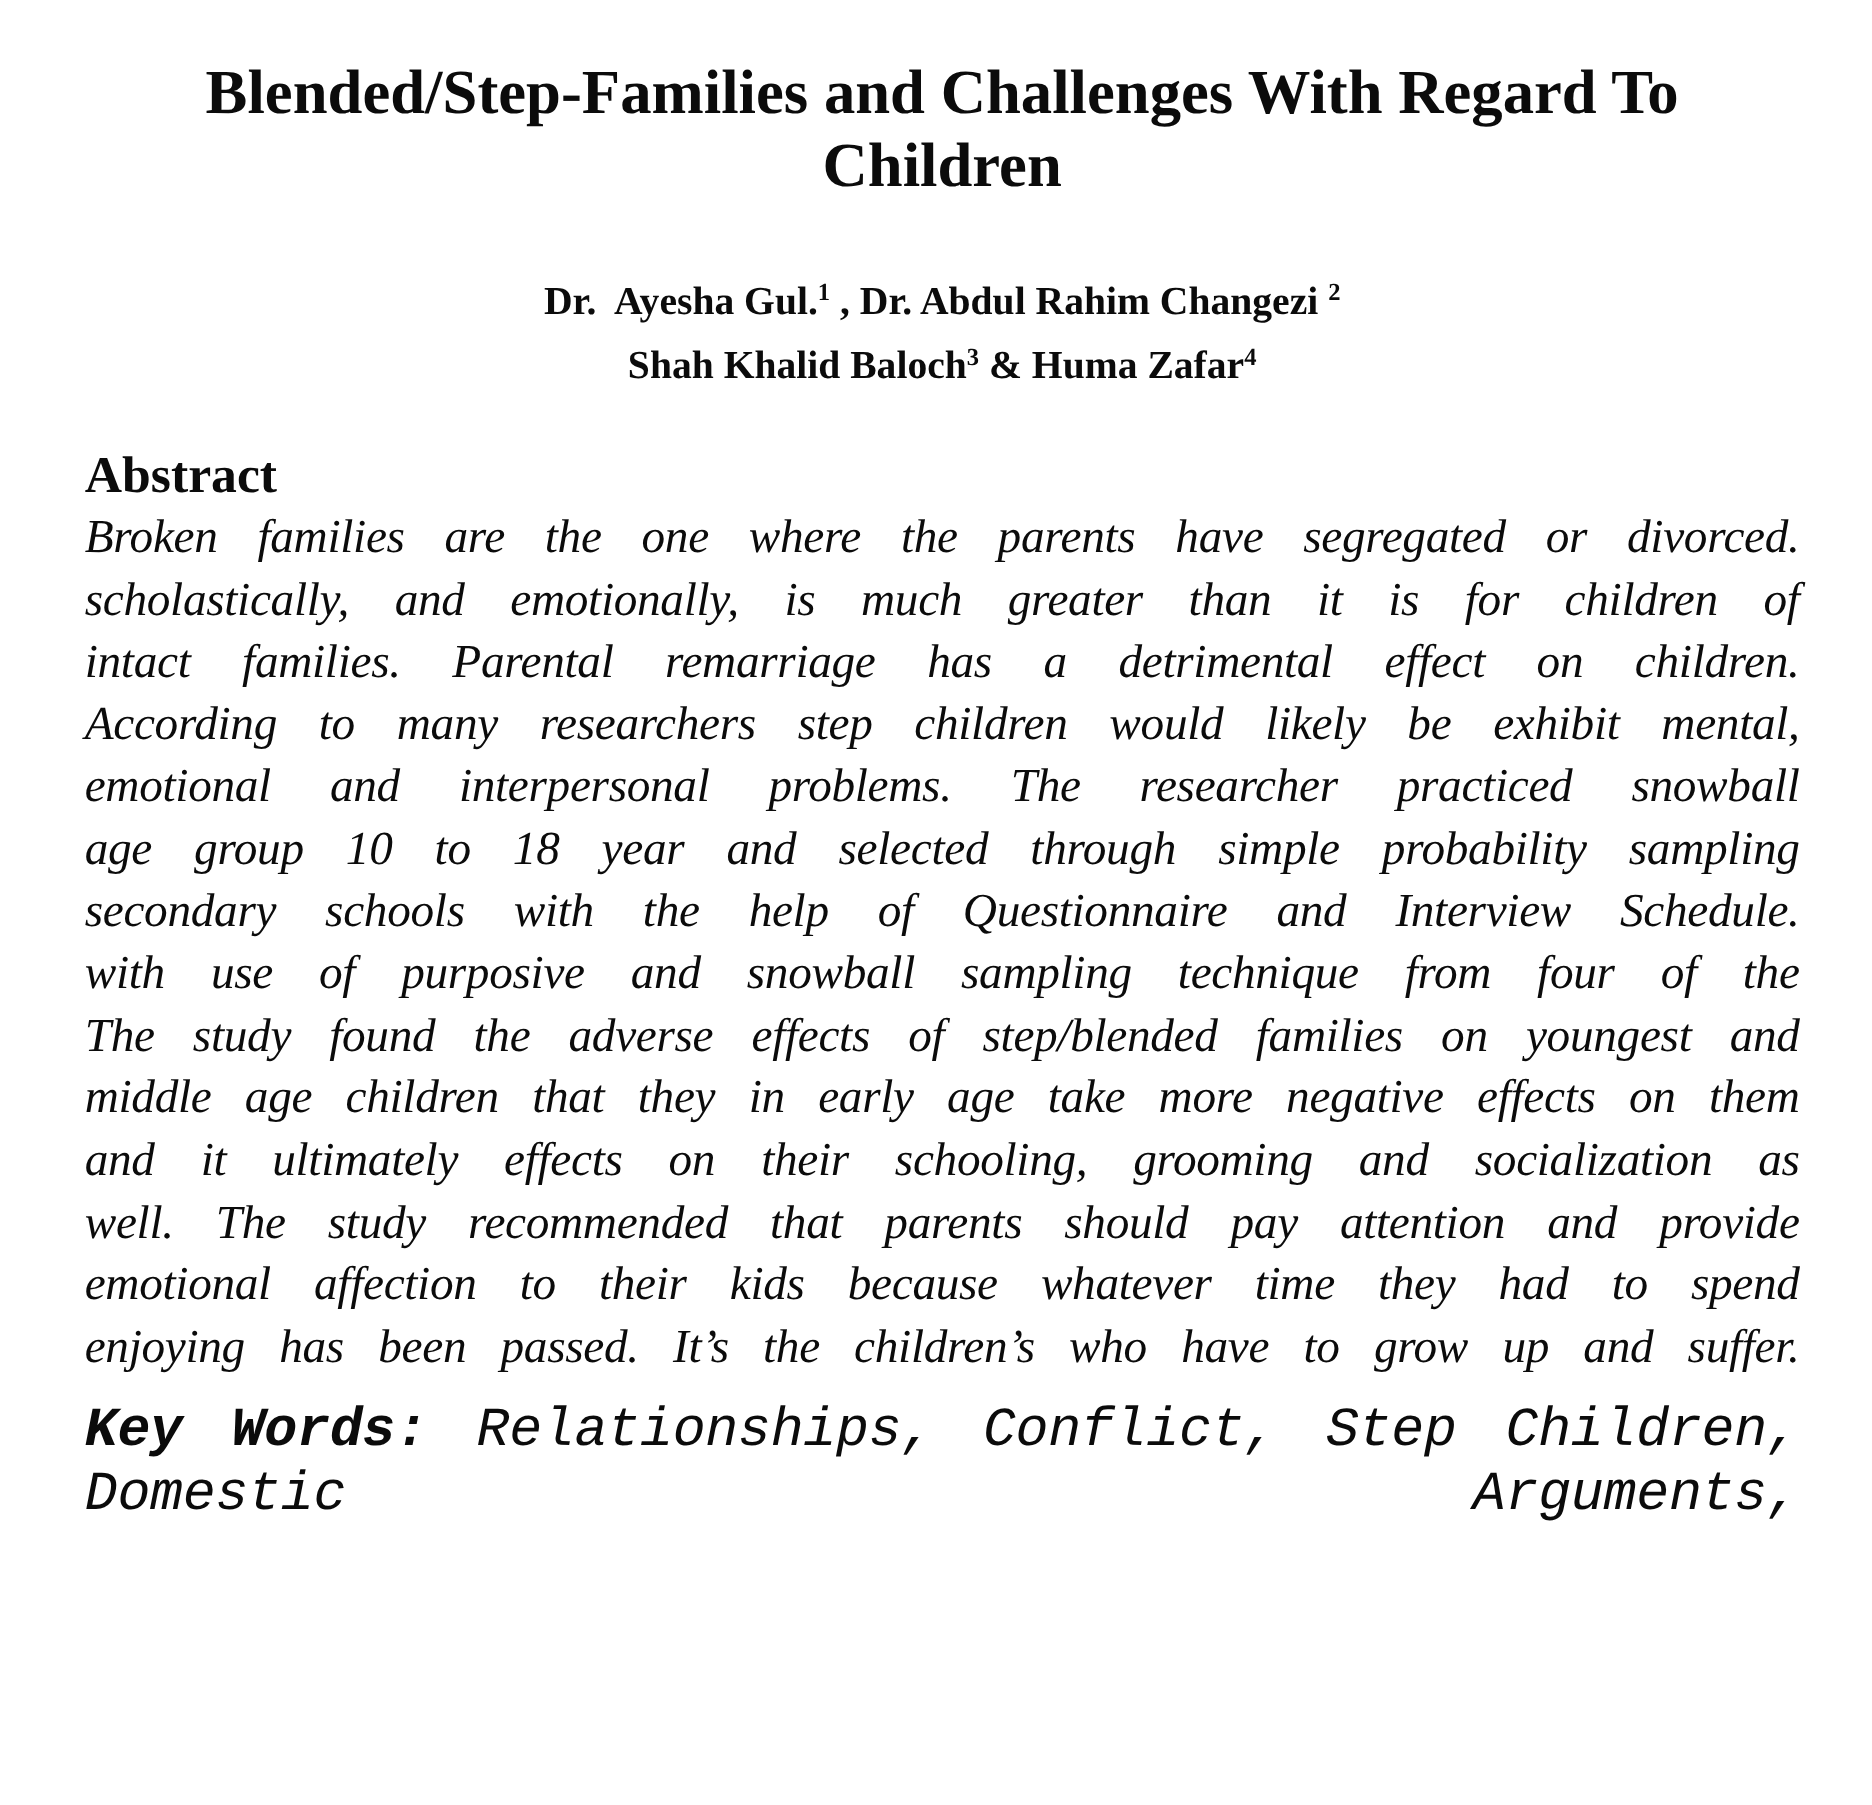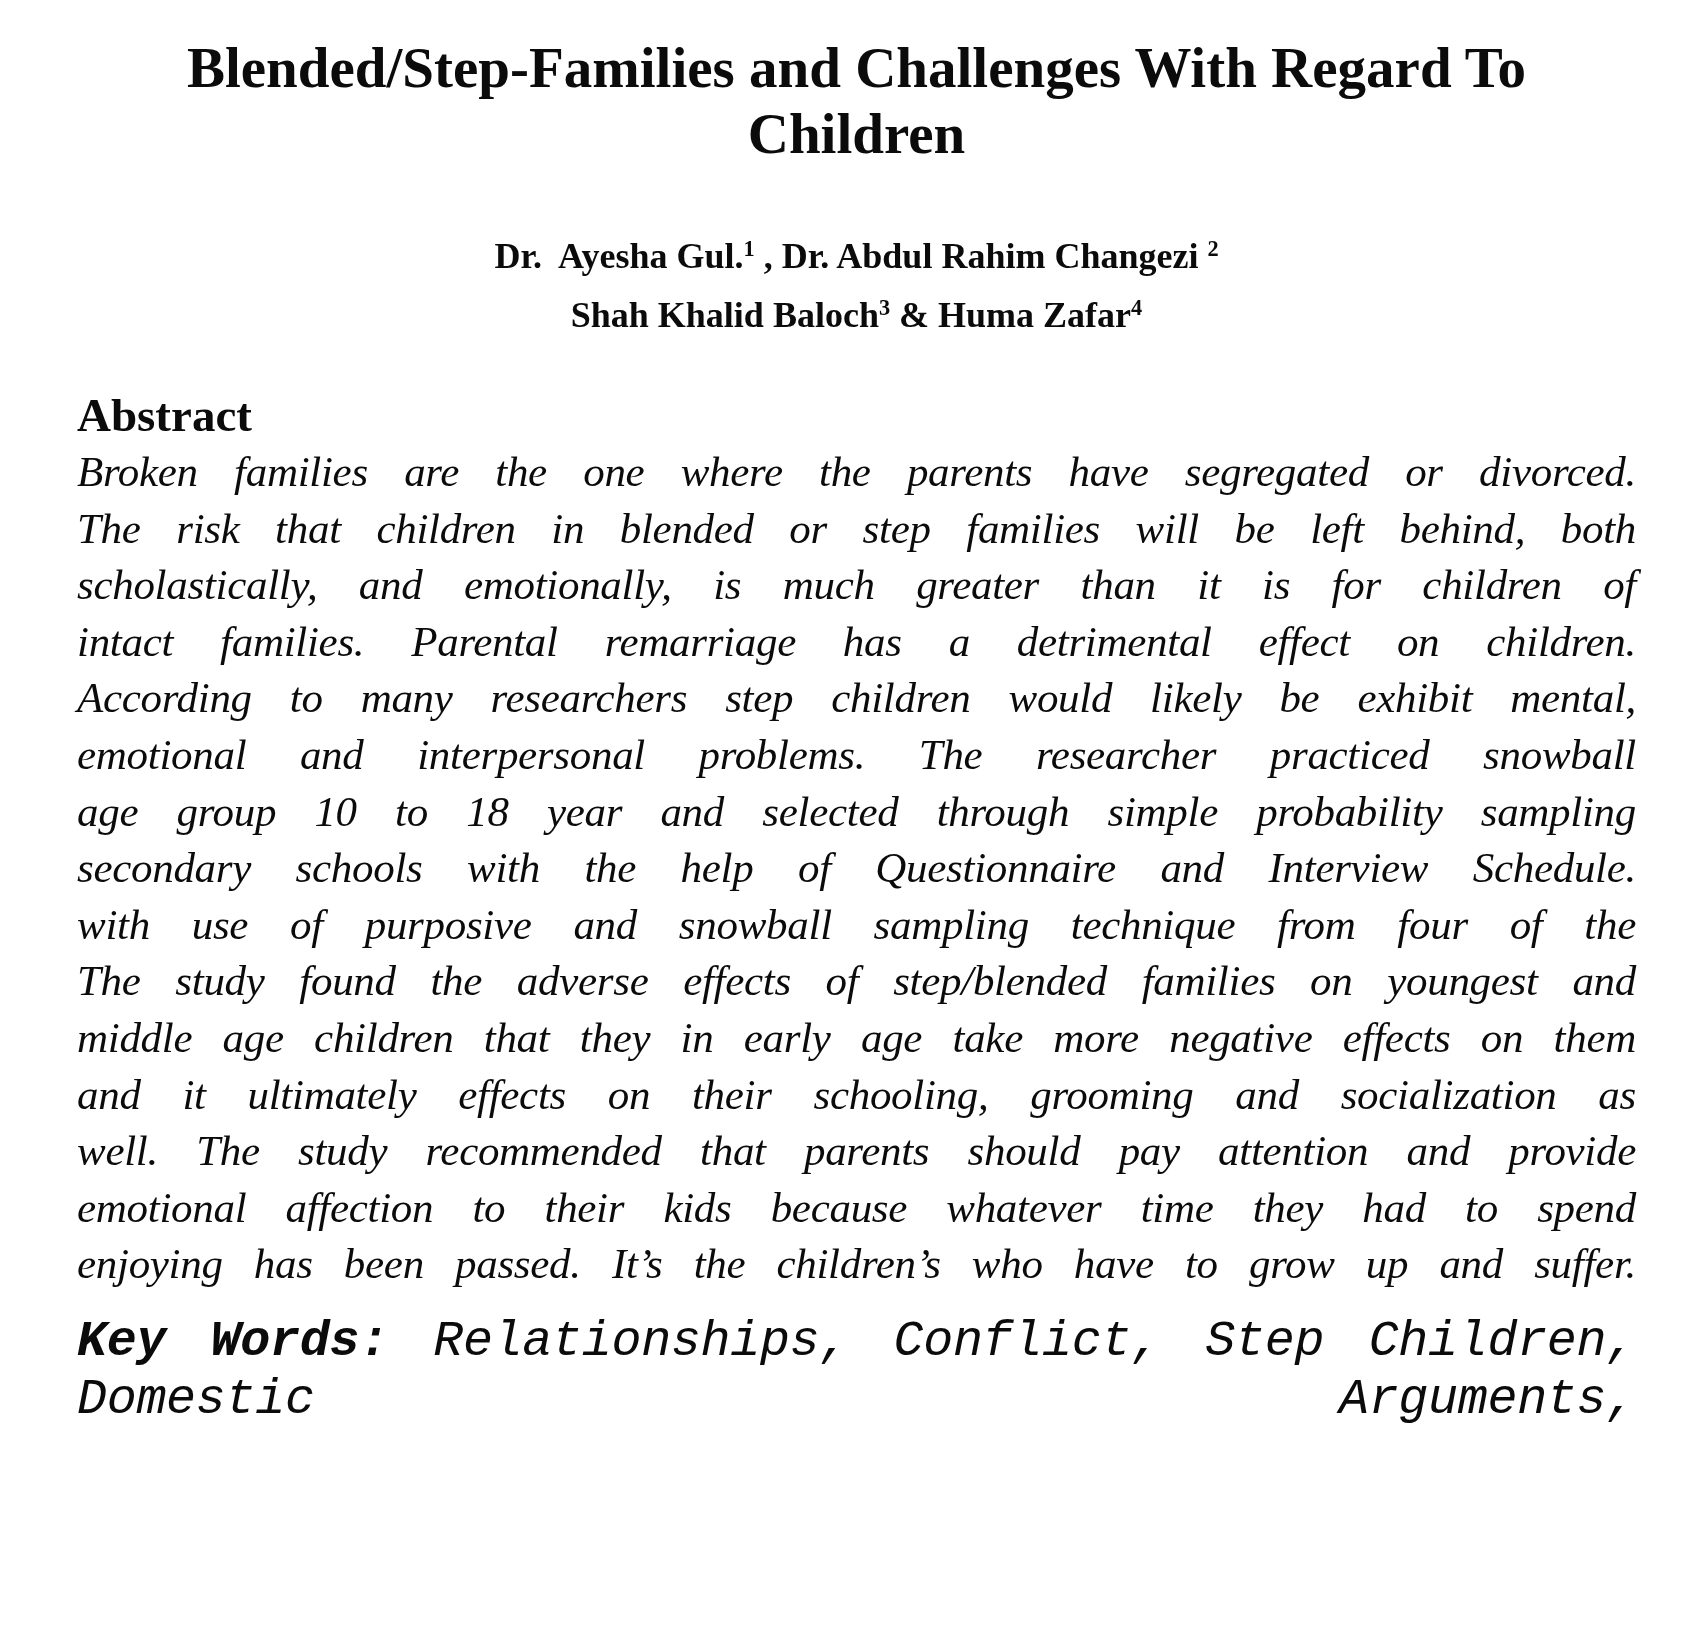--- a/index.html
+++ b/index.html
@@ -12,21 +12,21 @@
     width: 1702px;
     height: 1641px;
     background: #ffffff;
     color: #0b0b0b;
     font-family: "Liberation Serif", "DejaVu Serif", serif;
     overflow: hidden;
     box-sizing: border-box;
   }
   .content {
     box-sizing: border-box;
-    padding: 35px 66px 0 77px; 
+    padding: 52px 66px 0 77px; 
   }
   
   .title {
     margin: 0;
     text-align: center;
     font-weight: bold;
     font-size: 57px;
     line-height: 66px;
     letter-spacing: 0;
   }
@@ -93,21 +93,20 @@
 
     <div class="authors" id="authors">
         <span class="author-line">Dr.&nbsp; Ayesha Gul.<span class="author-sup">1</span>&nbsp;, Dr. Abdul Rahim Changezi <span class="author-sup">2</span></span>
         <span class="author-line">Shah Khalid Baloch<span class="author-sup">3</span> &amp; Huma Zafar<span class="author-sup">4</span></span>
       </div>
 
     <h2 class="abstract-heading">Abstract</h2>
 
     <div class="abstract-body" id="abstract-body">
         <div class="abs-line">Broken families are the one where the parents have segregated or divorced.</div>
-        <div class="abs-line">The risk that children in blended or step families will be left behind, both</div>
         <div class="abs-line">scholastically, and emotionally, is much greater than it is for children of</div>
         <div class="abs-line">intact families. Parental remarriage has a detrimental effect on children.</div>
         <div class="abs-line">According to many researchers step children would likely be exhibit mental,</div>
         <div class="abs-line">emotional and interpersonal problems. The researcher practiced snowball</div>
         <div class="abs-line">age group 10 to 18 year and selected through simple probability sampling</div>
         <div class="abs-line">secondary schools with the help of Questionnaire and Interview Schedule.</div>
         <div class="abs-line">with use of purposive and snowball sampling technique from four of the</div>
         <div class="abs-line">The study found the adverse effects of step/blended families on youngest and</div>
         <div class="abs-line">middle age children that they in early age take more negative effects on them</div>
         <div class="abs-line">and it ultimately effects on their schooling, grooming and socialization as</div>

